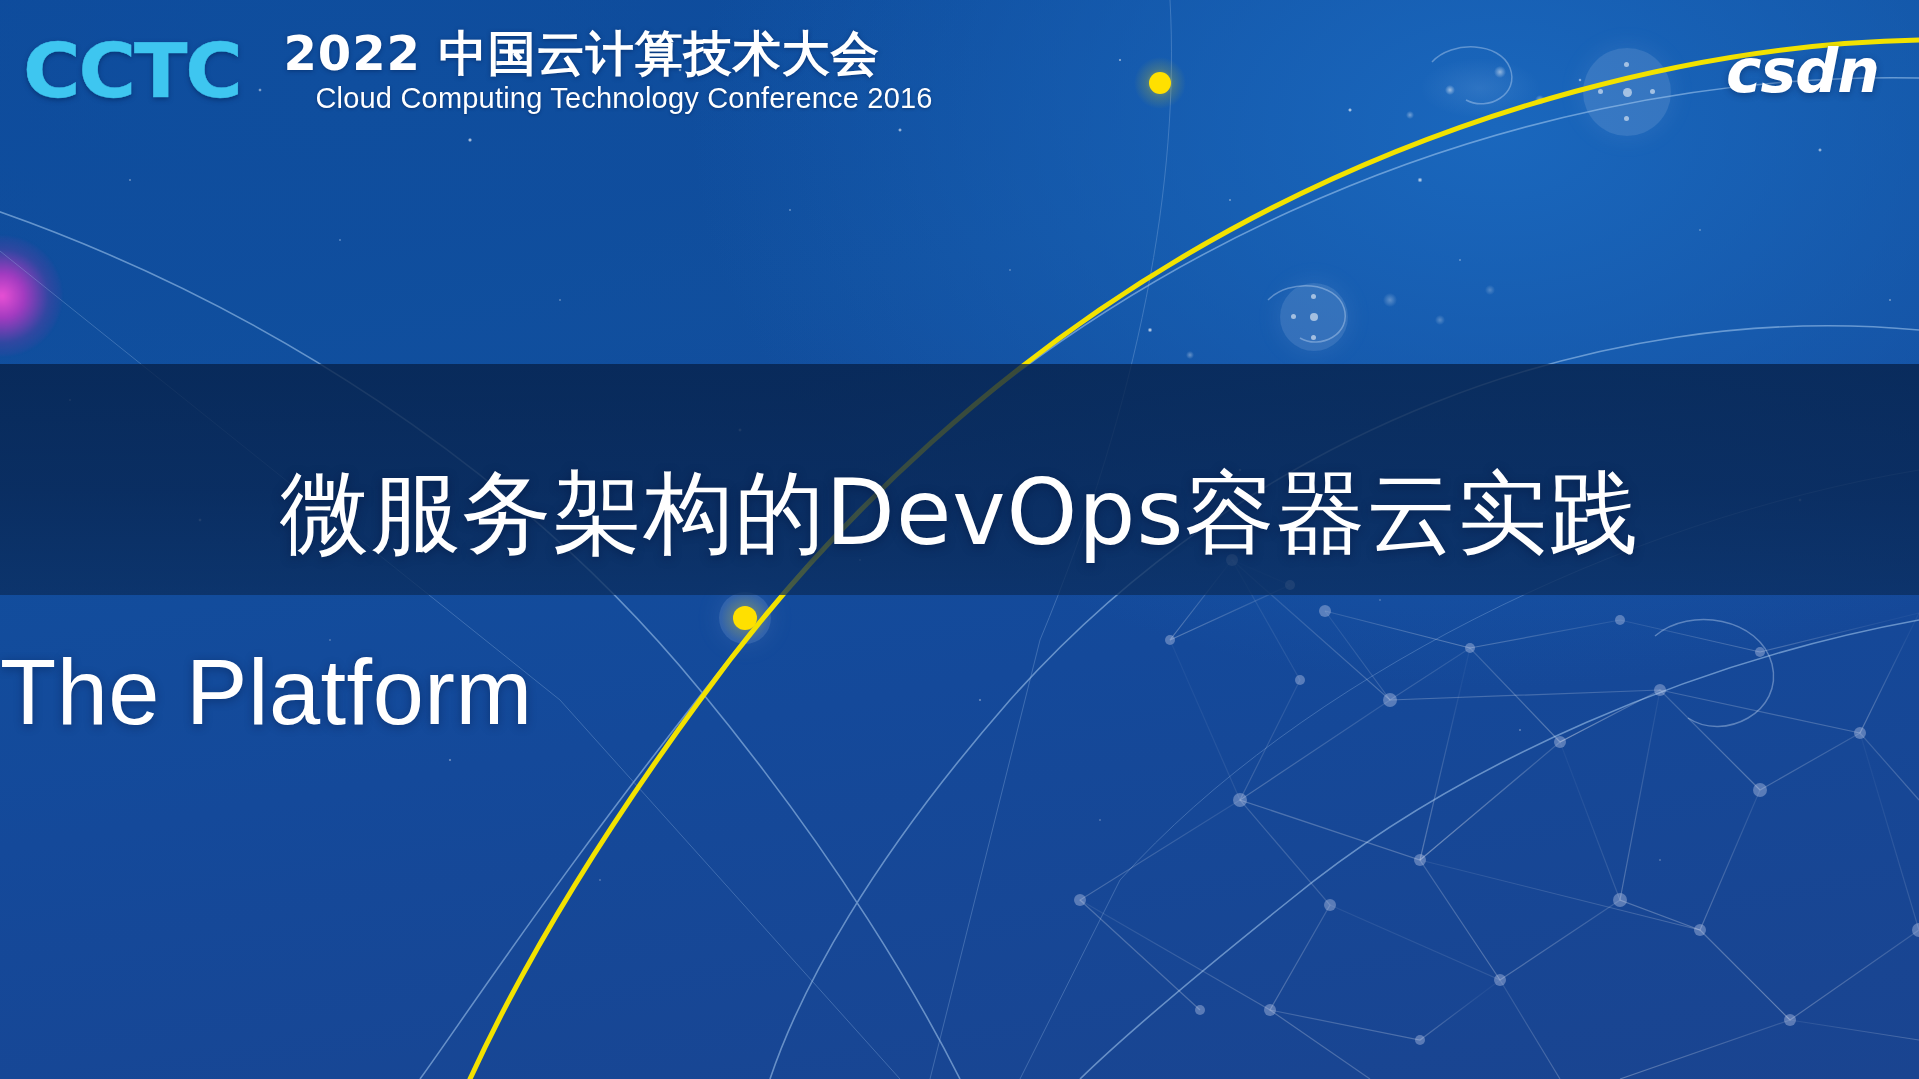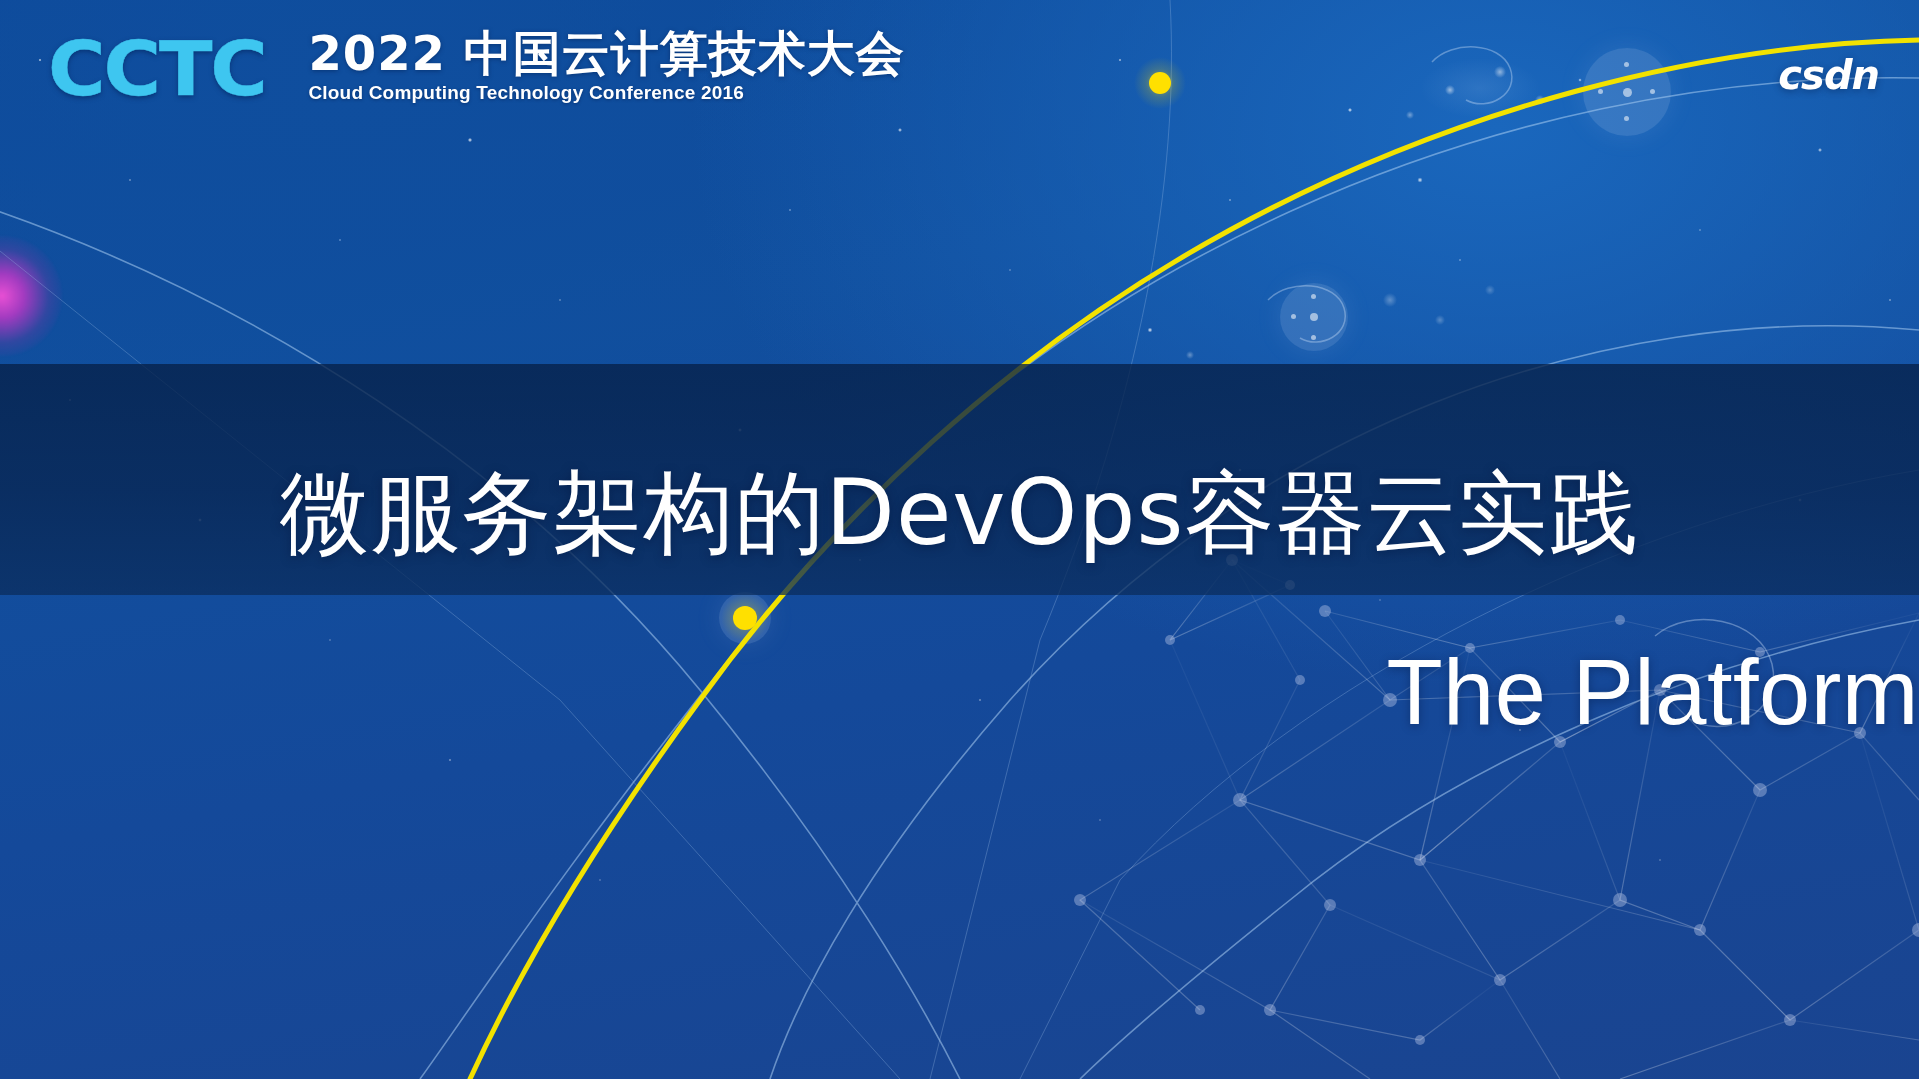--- a/index.html
+++ b/index.html
@@ -97,22 +97,22 @@
   .orb-disc .pip {
     position:absolute; border-radius:50%;
     background:rgba(255,255,255,.55);
   }
 
   
   .art { position:absolute; inset:0; pointer-events:none; }
 
   
   #logo-block {
-    position:absolute; left:48px; top:28px;
-    display:flex; align-items:flex-end; gap:22px;
+    position:absolute; left:23px; top:28px;
+    display:flex; align-items:center; gap:22px;
   }
   #cctc-mark {
     font-size:74px; font-weight:bold; letter-spacing:-2px;
     color:#3ec6f0; line-height:.95;
     font-family:"DejaVu Sans", sans-serif;
     text-shadow:0 2px 5px rgba(0,30,80,.55);
     -webkit-text-stroke:0.5px #3ec6f0;
     transform:scaleX(1.06);
     transform-origin:left center;
   }
@@ -120,50 +120,50 @@
     width:3px; height:70px; background:rgba(255,255,255,.0);
   }
   #conf-text { margin-left:8px; }
   #conf-cn {
     font-size:48px; font-weight:bold; color:#ffffff;
     letter-spacing:1px; line-height:1.06; white-space:nowrap;
     font-family:"DejaVu Sans","Liberation Sans", sans-serif;
     text-shadow:0 1px 4px rgba(0,30,80,.5);
   }
   #conf-en {
-    font-size:19px; color:#ffffff; letter-spacing:.2px;
-    margin-top:3px; white-space:nowrap; font-weight:700;
+    font-size:29px; color:#ffffff; letter-spacing:.2px;
+    margin-top:3px; white-space:nowrap; font-weight:400;
     font-family:"Liberation Sans", sans-serif;
     text-shadow:0 1px 3px rgba(0,30,80,.5);
+    margin-left:32px;
   }
   #csdn-logo {
     position:absolute; right:40px; top:36px;
-    font-size:40px; font-weight:bold; font-style:italic;
+    font-size:60px; font-weight:bold; font-style:italic;
     color:#ffffff; letter-spacing:-1px;
     font-family:"DejaVu Sans", sans-serif;
     text-shadow:0 2px 7px rgba(0,30,80,.45);
-    margin-top:16px;
   }
 
   
   #title-band {
     position:absolute; left:0; top:364px; width:1919px; height:231px;
     background:linear-gradient(180deg, rgba(6,32,72,.78) 0%, rgba(8,38,83,.80) 55%, rgba(10,44,92,.74) 100%);
   }
   #main-title {
     position:absolute; left:0; top:364px; width:1919px; height:300px;
     display:flex; align-items:center; justify-content:center;
     color:#ffffff; font-size:90px; font-weight:400;
     letter-spacing:1px; white-space:nowrap;
     font-family:"DejaVu Sans","Liberation Sans", sans-serif;
     text-shadow:0 2px 10px rgba(0,20,60,.5);
   }
   #sub-title {
     position:absolute; left:0; top:640px; width:1919px;
-    text-align:right;
+    text-align:left;
     color:#ffffff; font-size:92px; font-weight:300;
     letter-spacing:.5px; white-space:nowrap;
     font-family:"Liberation Sans", sans-serif;
     text-shadow:0 2px 10px rgba(0,20,60,.4);
   }
 </style>
 </head>
 <body>
 
 <div id="slide">

